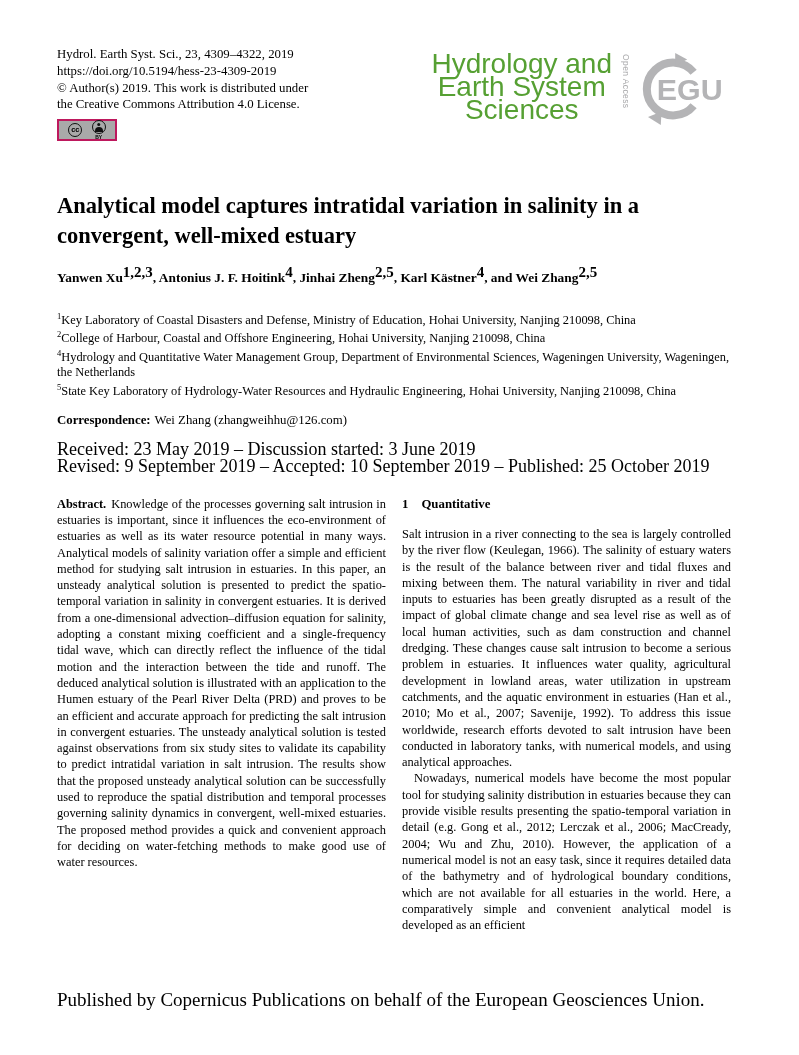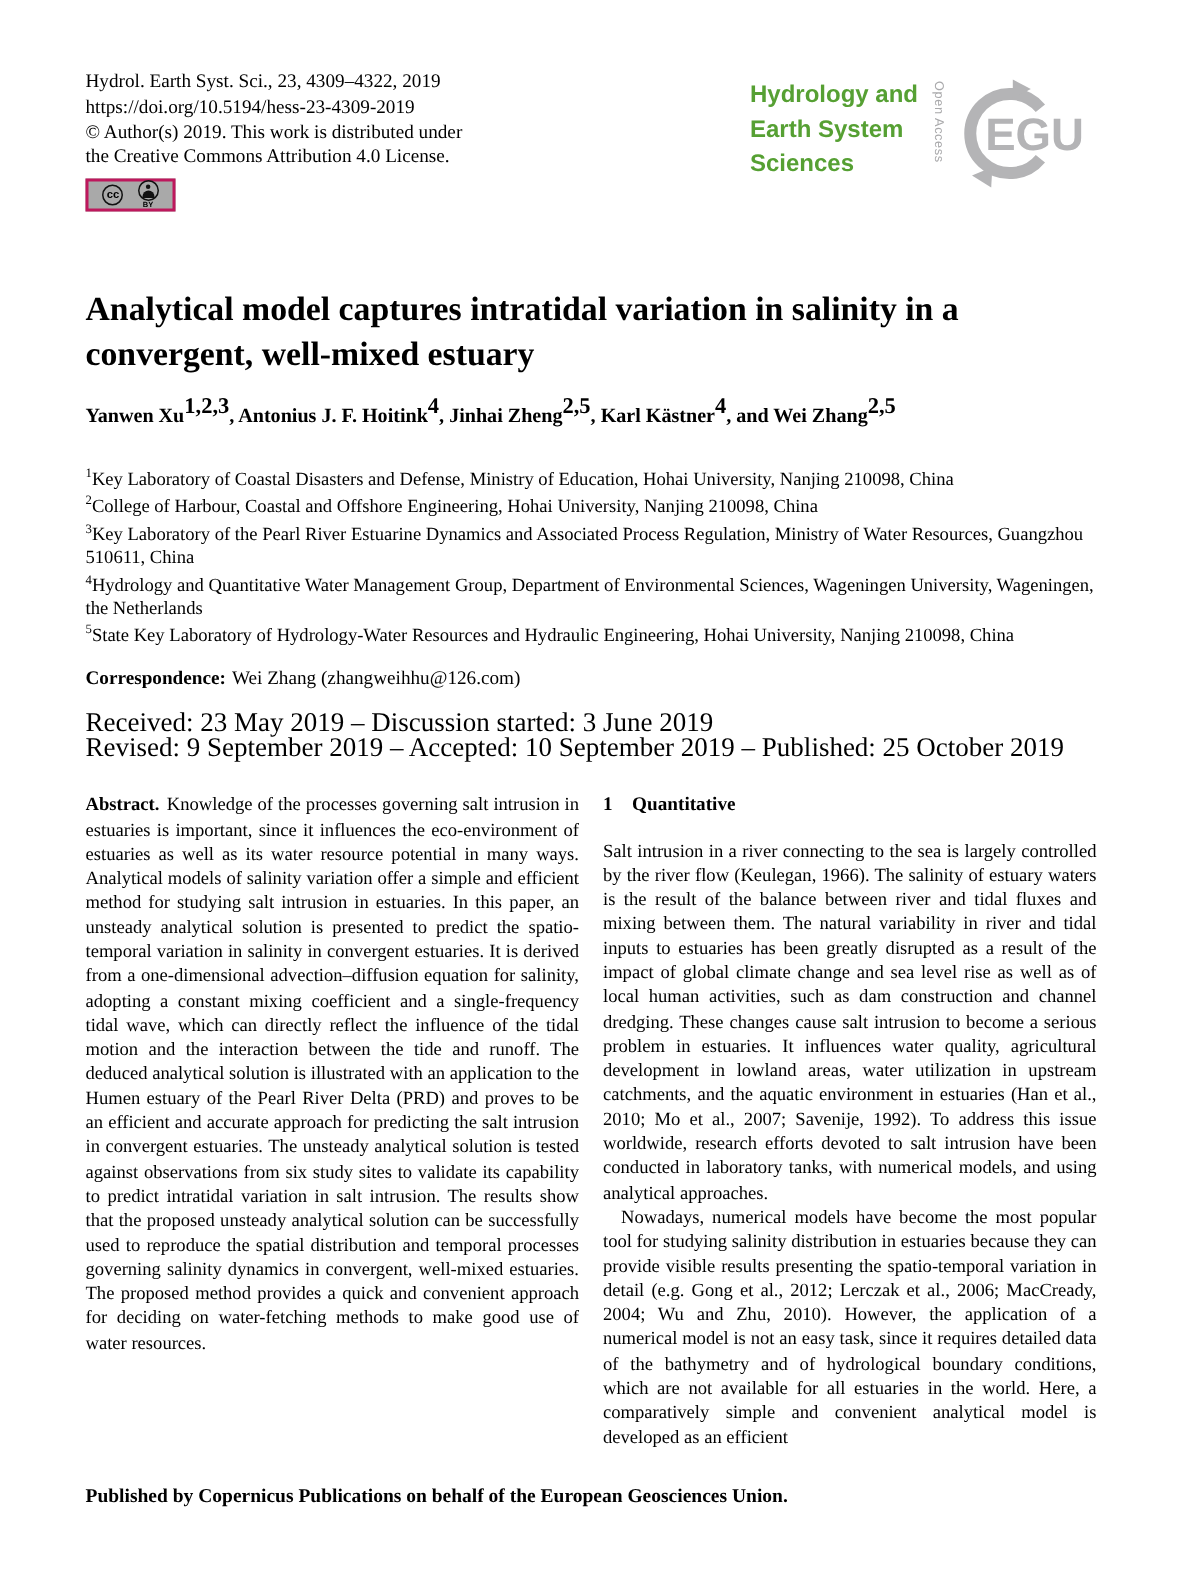--- a/index.html
+++ b/index.html
@@ -24,22 +24,22 @@
     display:flex; align-items:center; justify-content:center; position:relative;
   }
   .cc-text { font-family:"Liberation Sans", sans-serif; font-weight:bold; font-size:7.5px; line-height:1; }
   .p-head { position:absolute; top:1.5px; left:50%; transform:translateX(-50%); width:3.5px; height:3.5px; border-radius:50%; background:#111; }
   .p-body { position:absolute; bottom:1px; left:50%; transform:translateX(-50%); width:8px; height:5px; border-radius:4px 4px 0 0; background:#111; }
   .by-wrap { display:flex; flex-direction:column; align-items:center; }
   .by-text { font-family:"Liberation Sans", sans-serif; font-weight:bold; font-size:5px; line-height:1; margin-top:1px; }
 
   .journal-block { display:flex; align-items:flex-start; gap:9px; }
   .journal-name {
-    text-align:left; font-family:"Liberation Sans", sans-serif; font-weight:bold;
-    font-size:16px; line-height:23px; color:var(--green); padding-top:6px;
+    text-align:center; font-family:"Liberation Sans", sans-serif; font-weight:normal;
+    font-size:28px; line-height:23px; color:var(--green); padding-top:6px;
   }
   .open-access {
     writing-mode:vertical-rl; font-family:"Liberation Sans", sans-serif;
     font-size:8.5px; letter-spacing:0.4px; color:#a9a9ab; height:82px; padding-top:8px;
   }
   .egu-logo { display:block; }
 
   
   .title {
     margin:50px 57px 0 57px; width:672px;
@@ -59,21 +59,21 @@
     width:329px; font-size:12.4px; line-height:16.3px; text-align:justify;
     hyphens:auto; -webkit-hyphens:auto;
   }
   .abs-label { margin-right:5px; }
   .sec-heading { font-weight:bold; font-size:12.8px; margin-bottom:14px; }
   .sec-num { margin-right:13px; }
   .body-p { margin:0; }
   .indent { text-indent:12px; }
 
   
-  .footer { position:absolute; left:57px; top:989px; font-size:13px; font-weight:bold; }
+  .footer { position:absolute; left:57px; top:989px; font-size:19px; font-weight:normal; }
 </style>
 </head>
 <body>
 
 <div class="page">
 
   <div class="header-row">
     <div class="citation-block">
       <div>Hydrol. Earth Syst. Sci., 23, 4309–4322, 2019</div>
       <div class="doi">https://doi.org/10.5194/hess-23-4309-2019</div>
@@ -111,21 +111,20 @@
 
   <h1 class="title">Analytical model captures intratidal variation in salinity in a convergent, well-mixed estuary</h1>
 
   <div class="authors">
     <span class="author"><span>Yanwen Xu</span><sup>1,2,3</sup><span>, </span></span><span class="author"><span>Antonius J. F. Hoitink</span><sup>4</sup><span>, </span></span><span class="author"><span>Jinhai Zheng</span><sup>2,5</sup><span>, </span></span><span class="author"><span>Karl Kästner</span><sup>4</sup><span>, and </span></span><span class="author"><span>Wei Zhang</span><sup>2,5</sup><span></span></span>
   </div>
 
   <div class="affils">
     <div class="affil"><sup>1</sup><span>Key Laboratory of Coastal Disasters and Defense, Ministry of Education, Hohai University, Nanjing 210098, China</span></div>
     <div class="affil"><sup>2</sup><span>College of Harbour, Coastal and Offshore Engineering, Hohai University, Nanjing 210098, China</span></div>
-    <div class="affil"><sup>3</sup><span>Key Laboratory of the Pearl River Estuarine Dynamics and Associated Process Regulation, Ministry of Water Resources, Guangzhou 510611, China</span></div>
     <div class="affil"><sup>4</sup><span>Hydrology and Quantitative Water Management Group, Department of Environmental Sciences, Wageningen University, Wageningen, the Netherlands</span></div>
     <div class="affil"><sup>5</sup><span>State Key Laboratory of Hydrology-Water Resources and Hydraulic Engineering, Hohai University, Nanjing 210098, China</span></div>
   </div>
 
   <div class="correspondence">
     <b>Correspondence:</b><span class="corr-text">Wei Zhang (zhangweihhu@126.com)</span>
   </div>
 
   <div class="dates">
     <div>Received: 23 May 2019 – Discussion started: 3 June 2019</div>

